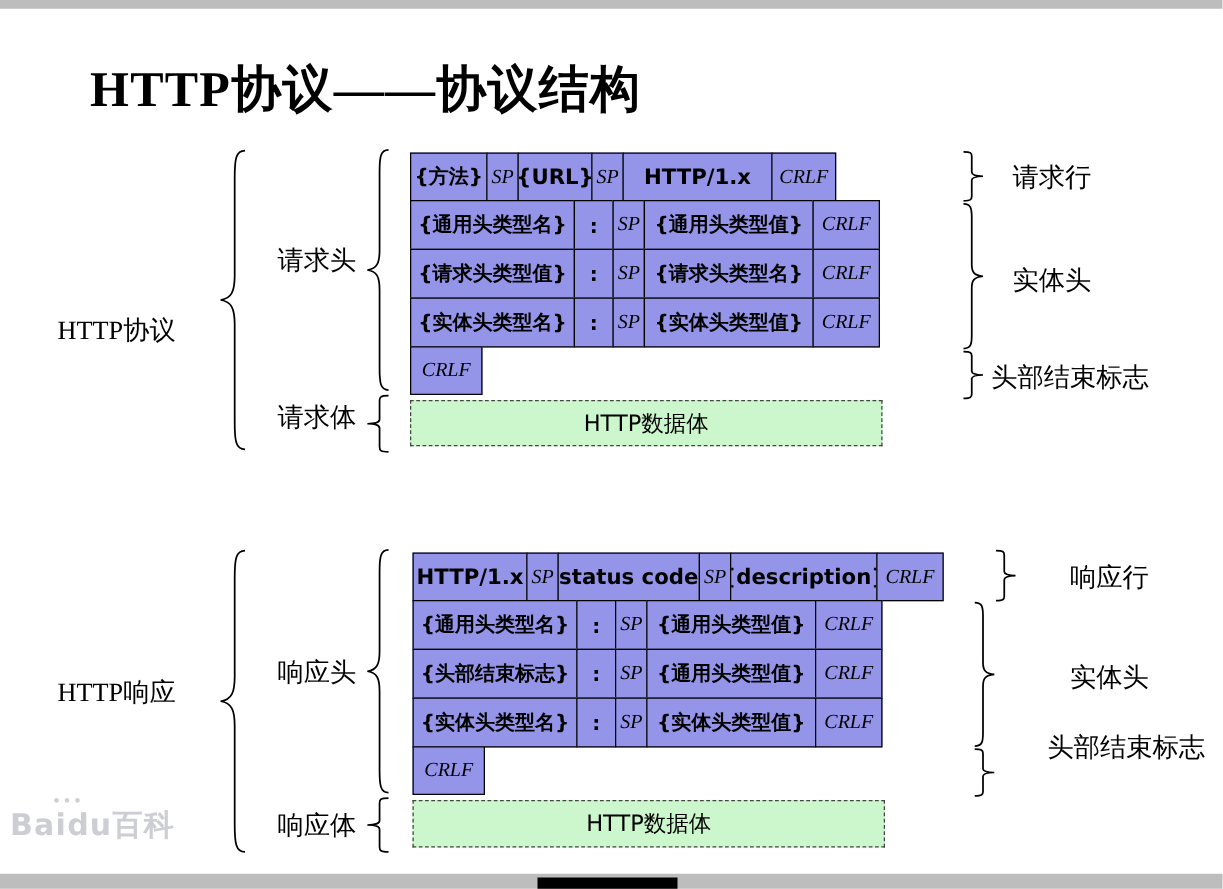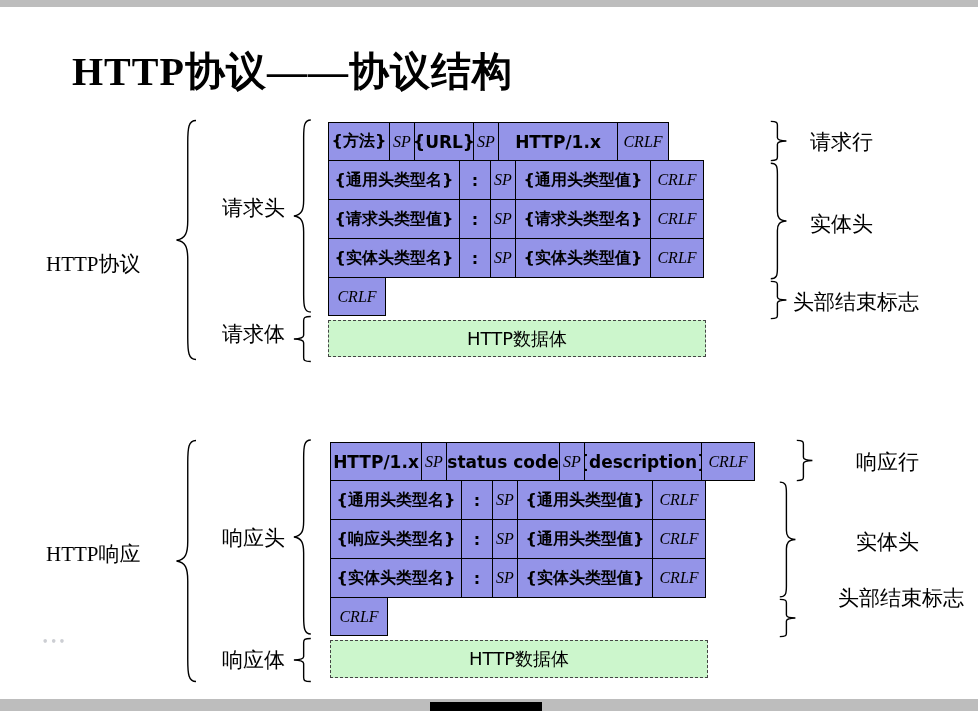--- a/index.html
+++ b/index.html
@@ -149,21 +149,21 @@
 </div>
 
 <div class="row" style="left:330px; top:480px; height:40px;">
   <div class="cell cjk" style="width:132px">{通用头类型名}</div>
   <div class="cell colon" style="width:32px">:</div>
   <div class="cell io" style="width:26px">SP</div>
   <div class="cell cjk" style="width:136px">{通用头类型值}</div>
   <div class="cell io" style="width:54px">CRLF</div>
 </div>
 <div class="row" style="left:330px; top:519px; height:40px;">
-  <div class="cell cjk" style="width:132px">{响应头类型名}</div>
+  <div class="cell cjk" style="width:132px">{头部结束标志}</div>
   <div class="cell colon" style="width:32px">:</div>
   <div class="cell io" style="width:26px">SP</div>
   <div class="cell cjk" style="width:136px">{通用头类型值}</div>
   <div class="cell io" style="width:54px">CRLF</div>
 </div>
 <div class="row" style="left:330px; top:558px; height:40px;">
   <div class="cell cjk" style="width:132px">{实体头类型名}</div>
   <div class="cell colon" style="width:32px">:</div>
   <div class="cell io" style="width:26px">SP</div>
   <div class="cell cjk" style="width:136px">{实体头类型值}</div>
@@ -186,15 +186,16 @@
 </svg>
 <div class="label" style="left:856px; top:528px;">实体头</div>
 
 <svg class="brace" style="left:775px; top:599px; width:24px; height:38px;" viewBox="0 0 20 100" preserveAspectRatio="none">
   <path d="M4 1 C9 1 9.5 4 9.5 10 L9.5 42 C9.5 47 11 49.5 17 50 C11 50.5 9.5 53 9.5 58 L9.5 90 C9.5 96 9 99 4 99"></path>
 </svg>
 <div class="label" style="left:838px; top:584px;">头部结束标志</div>
 
 <div class="watermark">
   <span class="dots">•••</span>
+  <span>Baidu百科</span>
 </div>
 <div class="chrome-bottom"></div>
 <div class="chrome-black"></div>
 
 </body></html>

